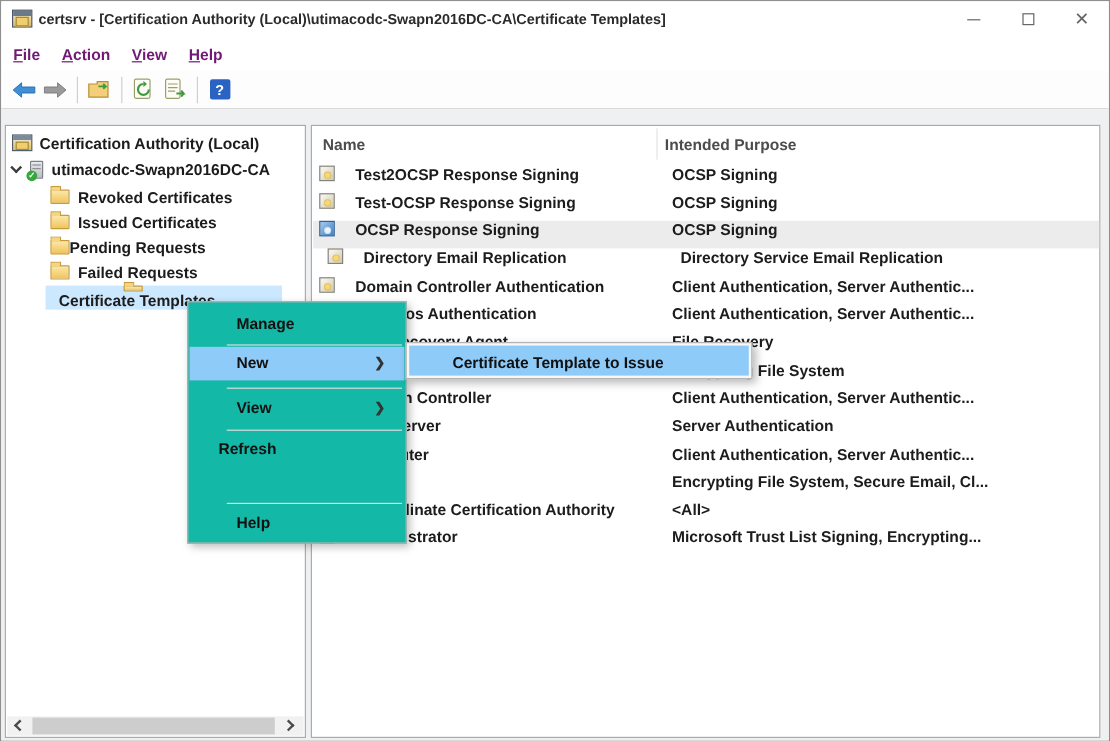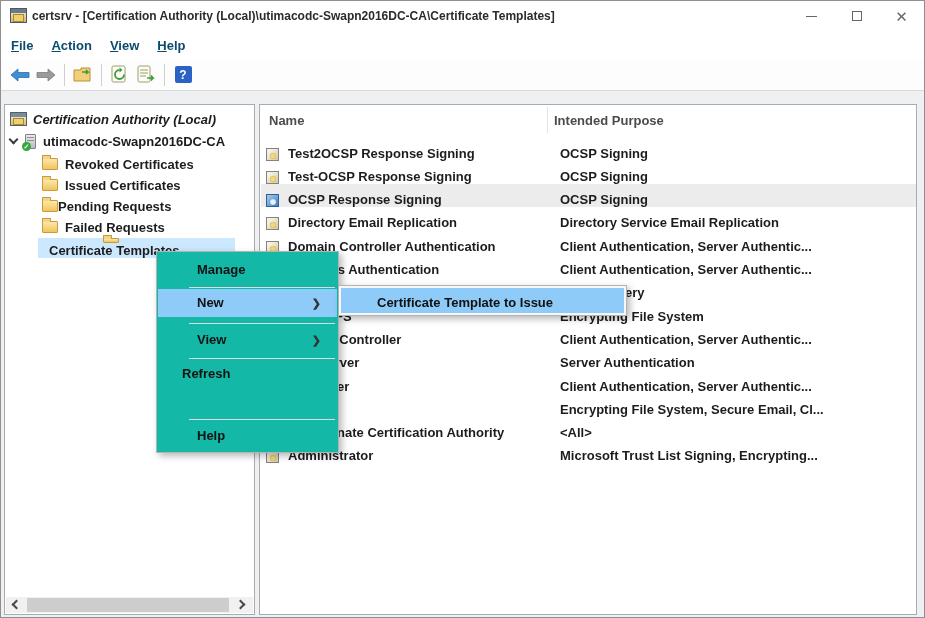--- a/index.html
+++ b/index.html
@@ -18,21 +18,21 @@
     background:#f2cf6e; border:1px solid #a88a30; }
   .title-text { position:absolute; left:31px; top:8px; font-size:12px; color:#2b2b2b; white-space:nowrap; }
   .winbtn { position:absolute; top:0; width:45px; height:30px; display:flex; align-items:center; justify-content:center;
     color:#5a5a5a; font-weight:400; }
   .btn-min { right:90px; } .btn-max { right:45px; } .btn-close { right:0; }
   .glyph-min { width:11px; height:0; border-top:1.6px solid #666; display:block; }
   .glyph-max { width:10px; height:10px; border:1.6px solid #666; display:block; }
   .glyph-close { font-size:15px; color:#666; line-height:1; }
   
   .menubar { position:absolute; left:0; top:30px; width:100%; height:28px; background:#ffffff; display:flex; align-items:center; }
-  .menubar .mitem { display:inline-block; padding:4px 8px; margin-left:2px; color:#0c4a6e; }
+  .menubar .mitem { display:inline-block; padding:4px 8px; margin-left:2px; color:#701a75; }
   .menubar .mitem::first-letter { text-decoration:underline; }
   
   .toolbar { position:absolute; left:0; top:58px; width:100%; height:32px; background:#fdfdfd;
     border-bottom:1px solid #d9d9d9; display:flex; align-items:center; }
   .tsep { width:1px; height:22px; background:#d0d0d0; margin:0 5px; }
   .ticon { width:24px; height:24px; display:flex; align-items:center; justify-content:center; margin:0 1px; }
   .help-sq { width:17px; height:17px; background:#2a63c4; border-radius:2px; color:#fff; font-size:12px;
     font-weight:700; display:flex; align-items:center; justify-content:center; }
   
   .workspace { position:absolute; left:0; top:90px; width:100%; height:528px; background:#eff0f1; }
@@ -53,21 +53,21 @@
     background:#f2cf6e; border:1px solid #a88a30; }
   .server-icon { position:relative; width:11px; height:15px; background:linear-gradient(#e9eaec,#b9bcc0);
     border:1px solid #7d8186; border-radius:1px; }
   .server-icon::before { content:""; position:absolute; left:1px; top:2px; right:1px; height:1px; background:#8d9196; box-shadow:0 3px 0 #8d9196; }
   .server-icon::after { content:"✓"; position:absolute; left:-4px; bottom:-3px; width:9px; height:9px;
     background:#35a83c; border-radius:50%; color:#fff; font-size:7px; line-height:9px; text-align:center; font-weight:700; }
   .tree-sel { position:absolute; background:#cbe8ff; }
   
   .lhead { position:absolute; color:#4c4c4c; font-weight:600; }
   .col-div { position:absolute; width:1px; background:#e3e3e3; }
-  .lrow { position:absolute; height:23px; display:flex; align-items:flex-end; white-space:nowrap; }
+  .lrow { position:absolute; height:23px; display:flex; align-items:flex-start; white-space:nowrap;gap:8px; }
   .lrow-sel-bg { position:absolute; background:#ececec; }
   .cert-icon { position:relative; width:13px; height:13px; border:1px solid #83837b;
     background:linear-gradient(135deg,#f4f1e6 20%,#cfc8b0); flex:none; }
   .cert-icon::after { content:""; position:absolute; left:3px; top:4px; width:6px; height:6px;
     background:radial-gradient(#f6d876 40%,#c39a2e); border-radius:50%; }
   .cert-icon.blue { background:linear-gradient(135deg,#9cc4ea 10%,#3f7fc2); border-color:#2e5f95; }
   .cert-icon.blue::after { background:radial-gradient(#eaf4fd 40%,#8fb8dd); }
   .lname { margin-left:9px; }
   .lpurpose { position:absolute; left:294px; }
   
@@ -156,21 +156,21 @@
     <span class="ticon">
       <span class="help-sq">?</span>
     </span>
   </div>
 
   <div class="workspace">
 
     <div class="pane pane-left">
       <div class="tree-sel" style="left:33px; top:133px; width:197px; height:20px;"></div>
 
-      <div class="trow" style="left:5px; top:4px;font-style:italic;">
+      <div class="trow" style="left:5px; top:4px;">
         <span class="ca-root-icon"></span>
         <span style="margin-left:6px;">Certification Authority (Local)</span>
       </div>
 
       <div class="trow" style="left:5px; top:26px;">
         <span class="chev" style="margin-top:-4px;"></span>
         <span class="server-icon" style="margin-left:8px;"></span>
         <span style="margin-left:7px;">utimacodc-Swapn2016DC-CA</span>
       </div>
 
@@ -217,21 +217,21 @@
       <div class="lrow" style="left:6px; top:56px;  width:650px;">
         <span class="cert-icon"></span>
         <span class="lname">Test-OCSP Response Signing</span>
         <span class="lpurpose">OCSP Signing</span>
       </div>
       <div class="lrow" style="left:6px; top:79px;  width:650px;">
         <span class="cert-icon blue"></span>
         <span class="lname">OCSP Response Signing</span>
         <span class="lpurpose">OCSP Signing</span>
       </div>
-      <div class="lrow" style="left:6px; top:102px; width:650px;">
+      <div class="lrow" style="left:13px; top:102px; width:650px;">
         <span class="cert-icon"></span>
         <span class="lname">Directory Email Replication</span>
         <span class="lpurpose">Directory Service Email Replication</span>
       </div>
       <div class="lrow" style="left:6px; top:126px; width:650px;">
         <span class="cert-icon"></span>
         <span class="lname">Domain Controller Authentication</span>
         <span class="lpurpose">Client Authentication, Server Authentic...</span>
       </div>
       <div class="lrow" style="left:6px; top:149px; width:650px;">

